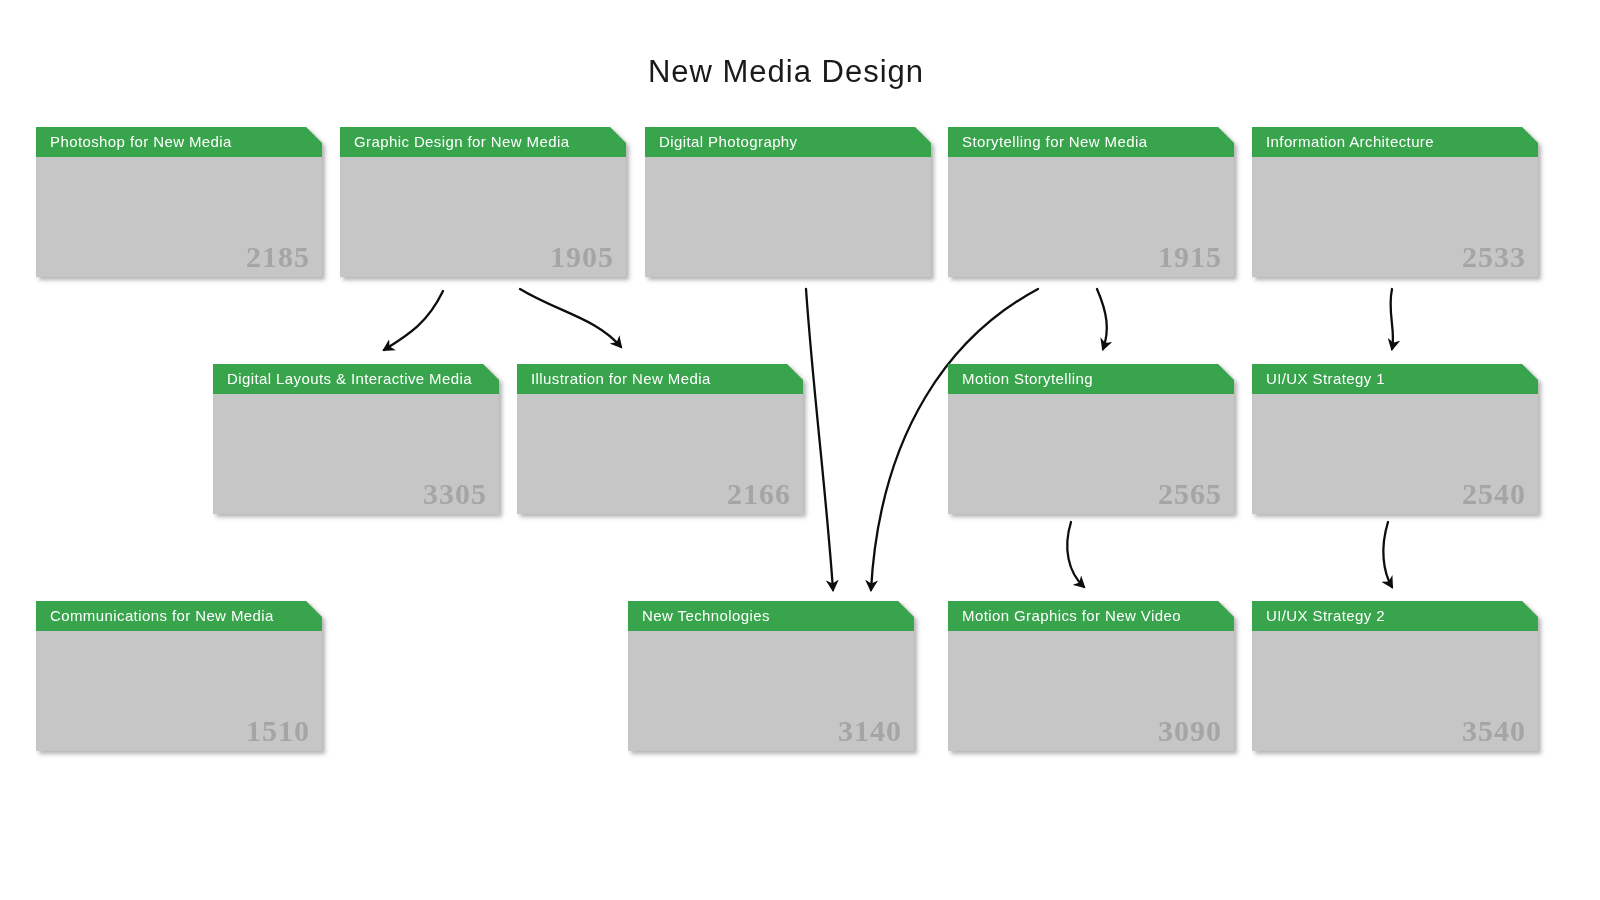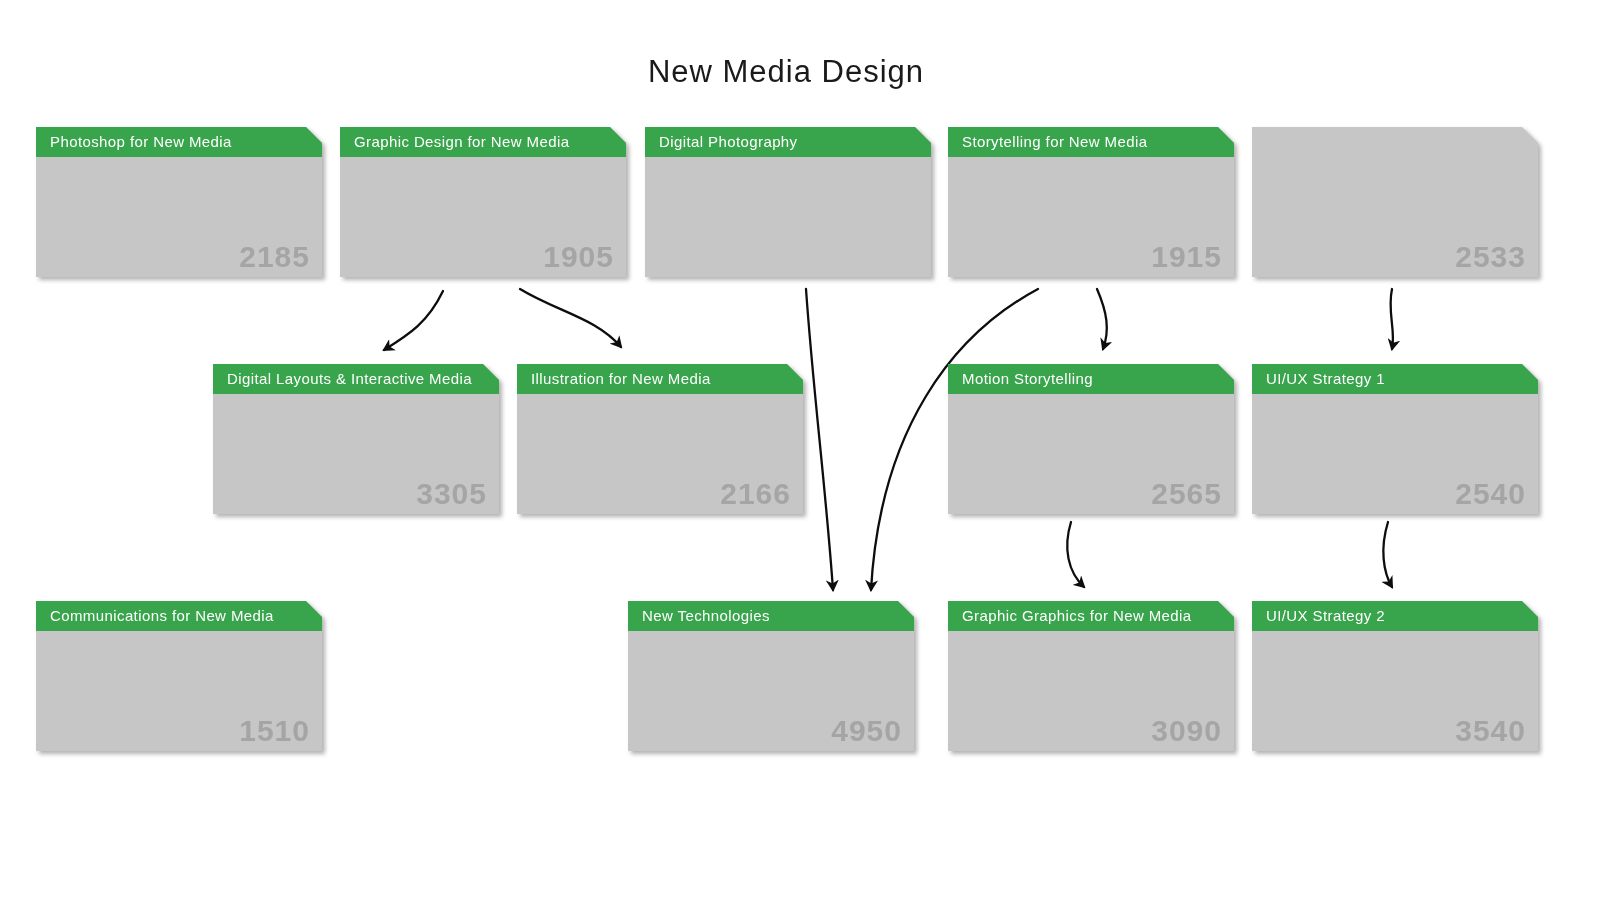--- a/index.html
+++ b/index.html
@@ -65,20 +65,21 @@
     color: #ffffff;
     font-size: 15px;
     line-height: 30px;
     padding-left: 14px;
     letter-spacing: 0.4px;
     white-space: nowrap;
   }
   .card-body {
     flex: 1;
     position: relative;
+    font-family: Liberation Serif, serif;
   }
   .card-code {
     position: absolute;
     right: 12px;
     bottom: 3px;
     font-size: 30px;
     font-weight: bold;
     letter-spacing: 1px;
     color: var(--code-gray);
   }
@@ -130,20 +131,21 @@
     <div class="card-wrap" style="left: 948px; top: 127px;">
       <div class="card">
         <div class="card-header"><span>Storytelling for New Media</span></div>
         <div class="card-body">
           <span class="card-code">1915</span>
         </div>
       </div>
     </div>
     <div class="card-wrap" style="left: 1252px; top: 127px;">
       <div class="card">
+        <div class="card-header"><span>Information Architecture</span></div>
         <div class="card-body">
           <span class="card-code">2533</span>
         </div>
       </div>
     </div>
     <div class="card-wrap" style="left: 213px; top: 364px;">
       <div class="card">
         <div class="card-header"><span>Digital Layouts &amp; Interactive Media</span></div>
         <div class="card-body">
           <span class="card-code">3305</span>
@@ -179,27 +181,27 @@
         <div class="card-header"><span>Communications for New Media</span></div>
         <div class="card-body">
           <span class="card-code">1510</span>
         </div>
       </div>
     </div>
     <div class="card-wrap" style="left: 628px; top: 601px;">
       <div class="card">
         <div class="card-header"><span>New Technologies</span></div>
         <div class="card-body">
-          <span class="card-code">4950</span>
+          <span class="card-code">3140</span>
         </div>
       </div>
     </div>
     <div class="card-wrap" style="left: 948px; top: 601px;">
       <div class="card">
-        <div class="card-header"><span>Graphic Graphics for New Media</span></div>
+        <div class="card-header"><span>Motion Graphics for New Video</span></div>
         <div class="card-body">
           <span class="card-code">3090</span>
         </div>
       </div>
     </div>
     <div class="card-wrap" style="left: 1252px; top: 601px;">
       <div class="card">
         <div class="card-header"><span>UI/UX Strategy 2</span></div>
         <div class="card-body">
           <span class="card-code">3540</span>

